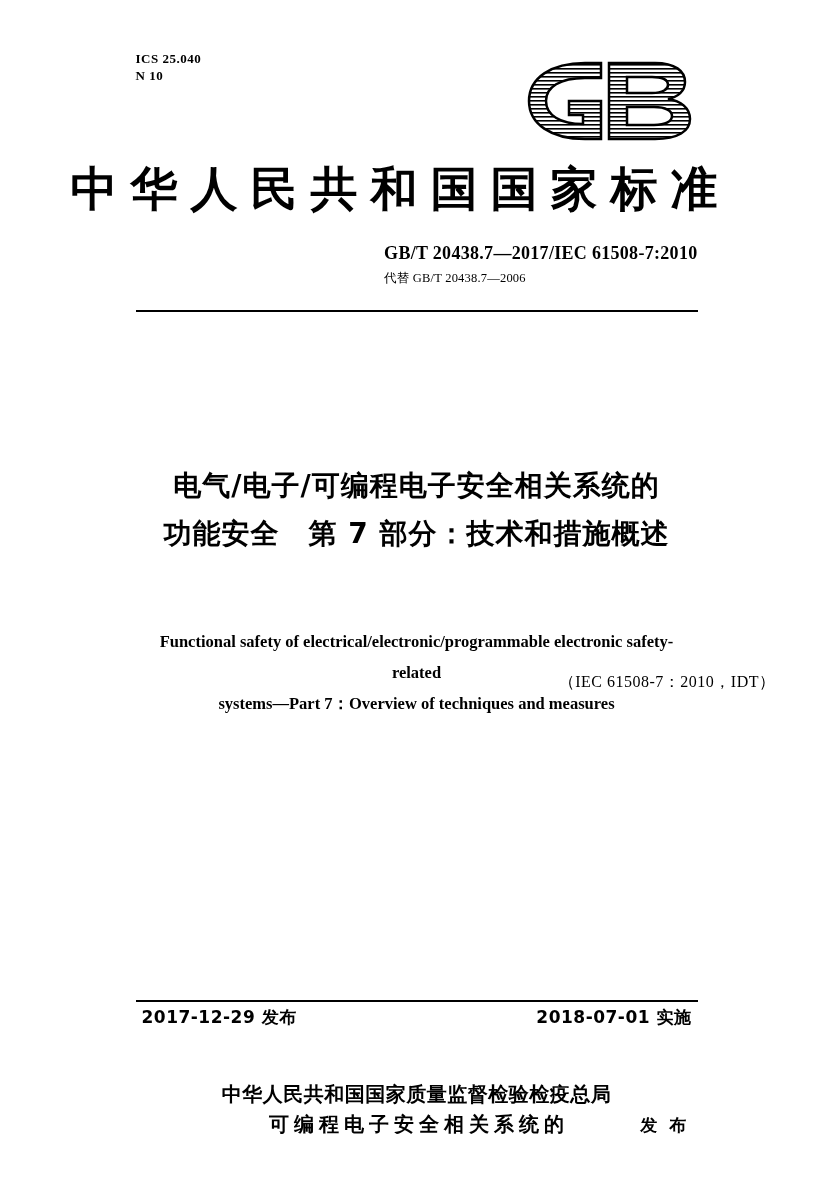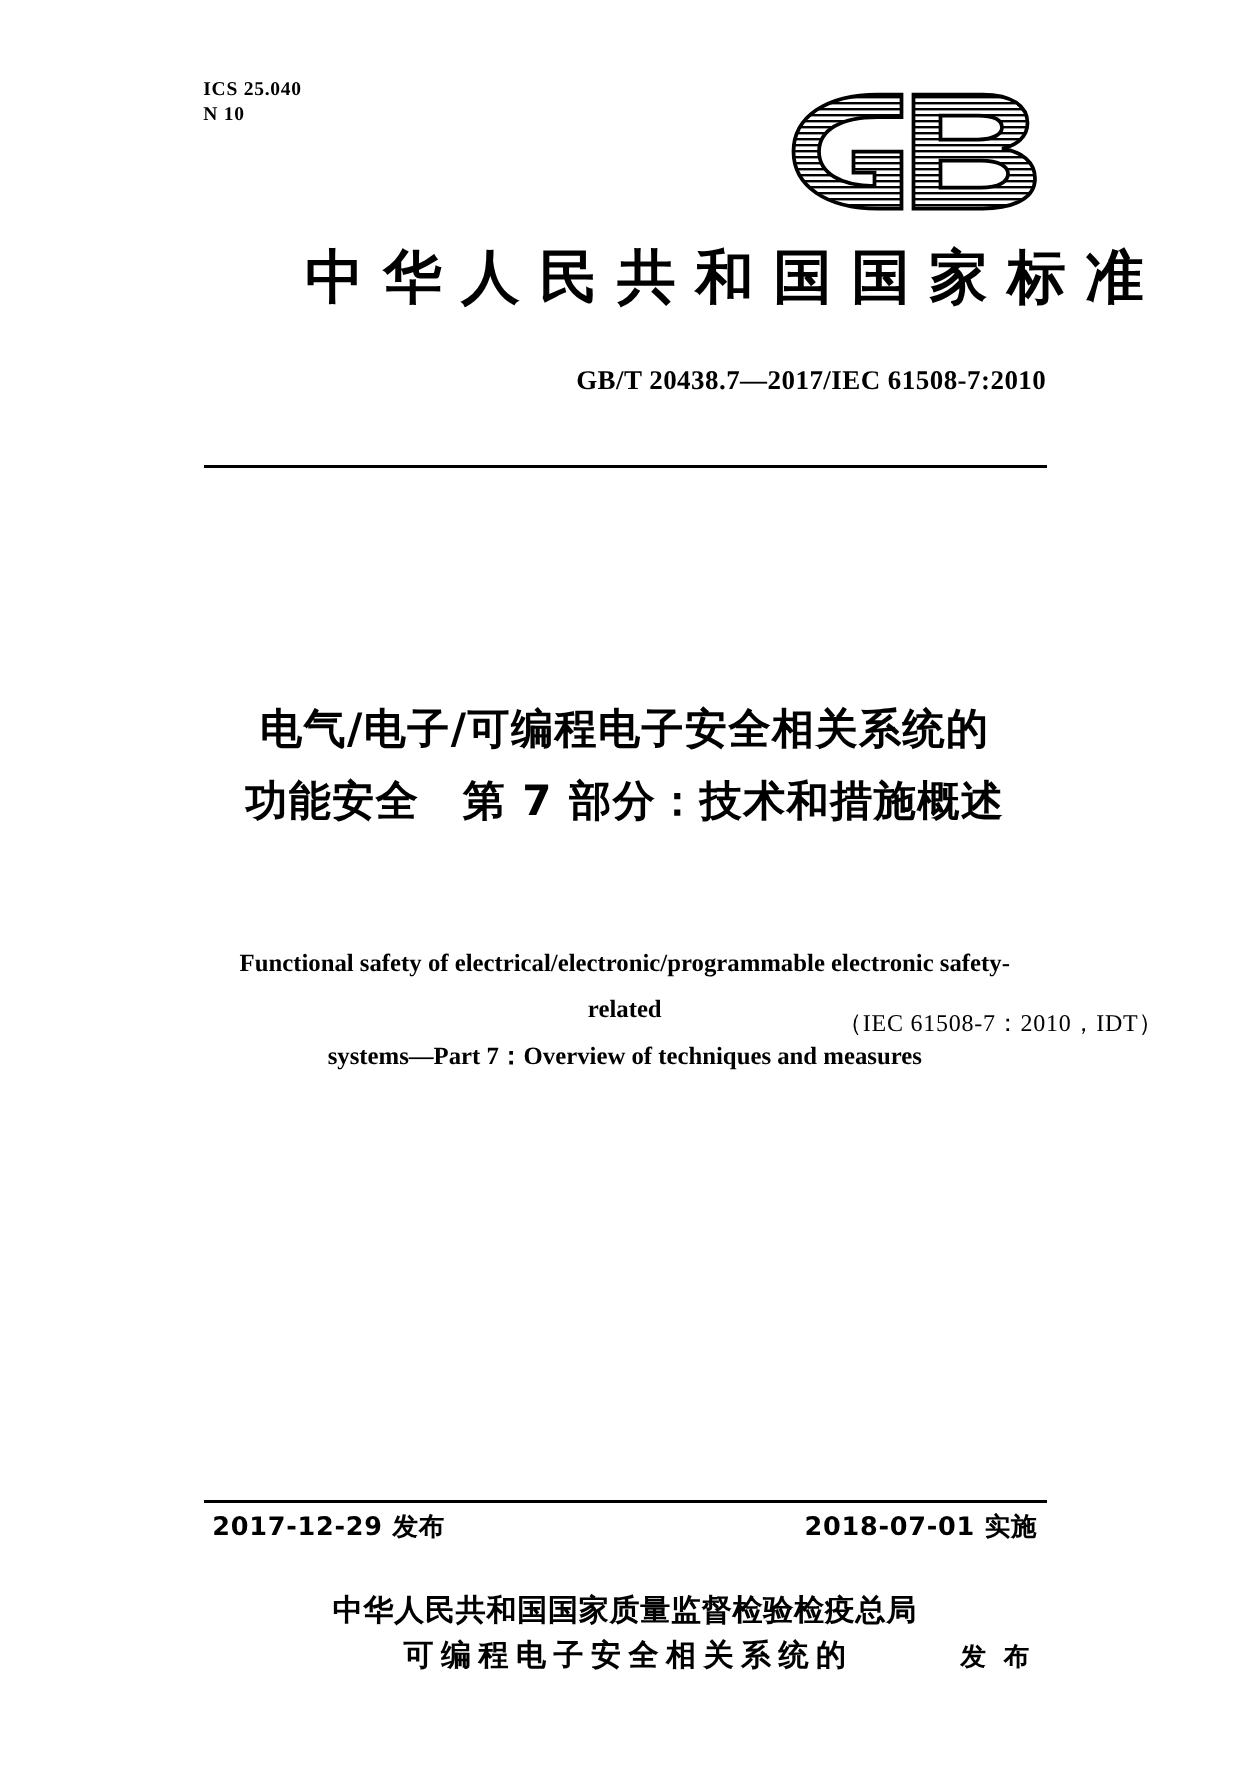--- a/index.html
+++ b/index.html
@@ -38,24 +38,24 @@
     width: 175px;
     height: 82px;
   }
 
   
   .national-title {
     position: absolute;
     left: 0;
     right: 0;
     top: 158px;
-    text-align: right;
-    font-family: "DejaVu Sans", sans-serif;
-    font-weight: bold;
-    font-size: 39px;
+    text-align: left;
+    font-family: "DejaVu Sans", sans-serif;
+    font-weight: bold;
+    font-size: 47px;
     letter-spacing: 13px;
     text-indent: 13px;
     color: #000;
   }
 
   
   .std-no {
     position: absolute;
     right: 78px;
     top: 243px;
@@ -157,20 +157,21 @@
     line-height: 30px;
     letter-spacing: 0.5px;
   }
   .issuer .line2 {
     letter-spacing: 5px;
     text-indent: 5px;
   }
   .issuer-wrap {
     position: relative;
     display: inline-block;
+    margin-top: 21px;
   }
   .issuer .publish {
     position: absolute;
     right: -78px;
     bottom: 2px;
     font-family: "DejaVu Sans", sans-serif;
     font-weight: bold;
     font-size: 17px;
     letter-spacing: 3px;
   }
@@ -209,20 +210,21 @@
                L 86 79 Z
                M 104 17 L 104 33 L 129 33 C 140 33, 145 29, 145 25 C 145 20, 140 17, 129 17 Z
                M 104 47 L 104 65 L 131 65 C 143 65, 149 61, 149 56 C 149 51, 143 47, 131 47 Z" fill="url(#hatch)" stroke="#000" stroke-width="2.5" fill-rule="evenodd"></path>
     </svg>
   </div>
 
   <div class="national-title">中华人民共和国国家标准</div>
 
   <div class="std-no">
     <div class="main">GB/T 20438.7—2017/IEC 61508-7:2010</div>
+    <div class="sub">代替 GB/T 20438.7—2006</div>
   </div>
 
   <div class="rule-top"></div>
 
   <div class="cn-title">
     <div>电气/电子/可编程电子安全相关系统的</div>
     <div>功能安全　第 7 部分：技术和措施概述</div>
   </div>
 
   <div class="en-title">

